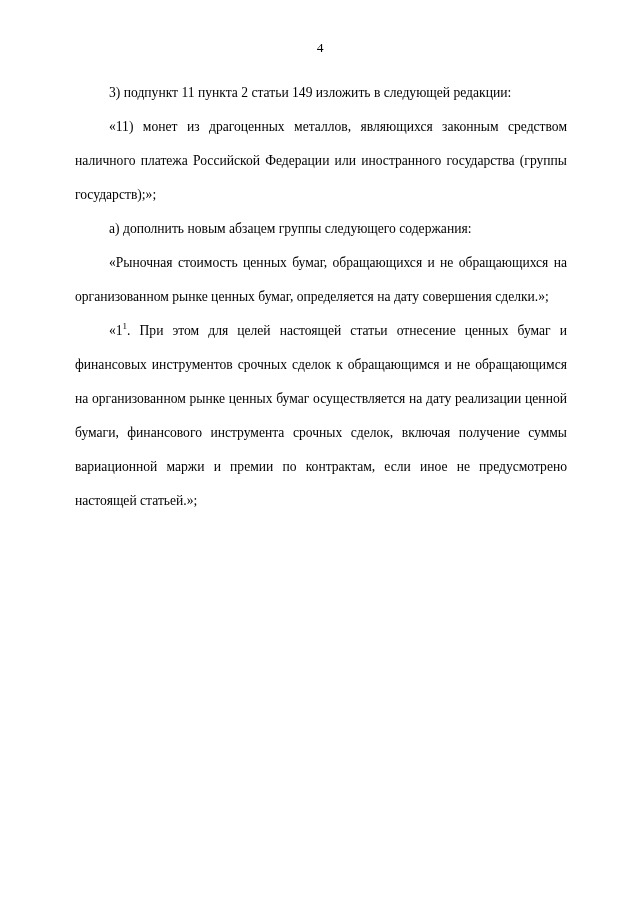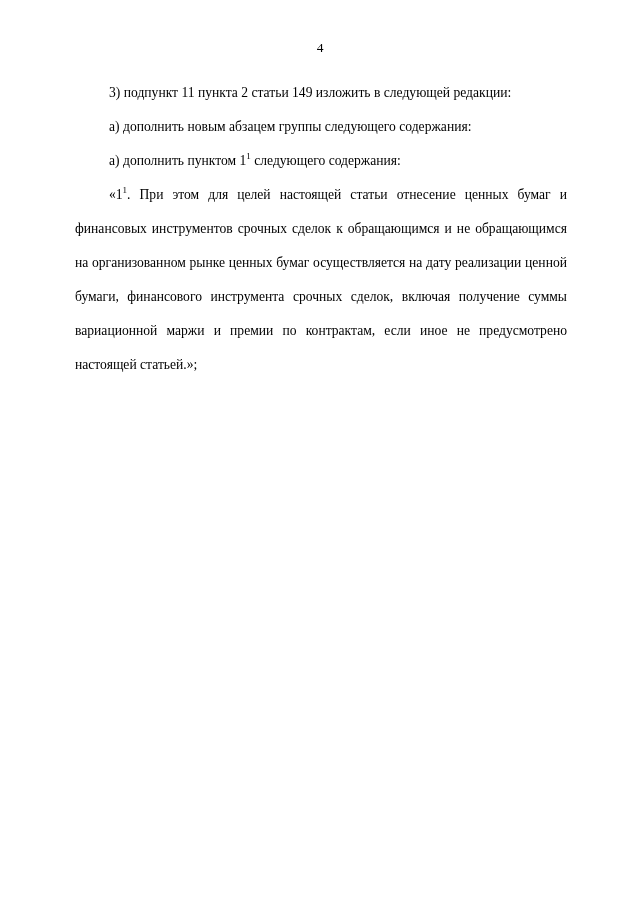--- a/index.html
+++ b/index.html
@@ -55,26 +55,27 @@
 <body>
 
 <div class="page">
 
   <div class="page-number">4</div>
 
   <div class="body">
 
     <p class="para blk"><span>3) подпункт 11 пункта 2 статьи 149 изложить в следующей редакции:</span></p>
 
+    <p class="para blk"><span>«11) монет из драгоценных металлов, являющихся законным средством наличного платежа Российской Федерации или иностранного государства (группы государств);»;</span></p>
 
 
     <p class="para blk"><span>а) дополнить новым абзацем группы следующего содержания:</span></p>
 
+    <p class="para blk"><span>«Рыночная стоимость ценных бумаг, обращающихся и не обращающихся на организованном рынке ценных бумаг, определяется на дату совершения сделки.»;</span></p>
 
 
 
-    <p class="para blk"><span>а) дополнить пунктом 1</span><sup>1</sup><span> следующего содержания:</span></p>
 
     <p class="para blk"><span>«1</span><sup>1</sup><span>. При этом для целей настоящей статьи отнесение ценных бумаг и финансовых инструментов срочных сделок к обращающимся и не обращающимся на организованном рынке ценных бумаг осуществляется на дату реализации ценной бумаги, финансового инструмента срочных сделок, включая получение суммы вариационной маржи и премии по контрактам, если иное не предусмотрено настоящей статьей.»;</span></p>
 
   </div>
 
 </div>
 
 </body></html>

